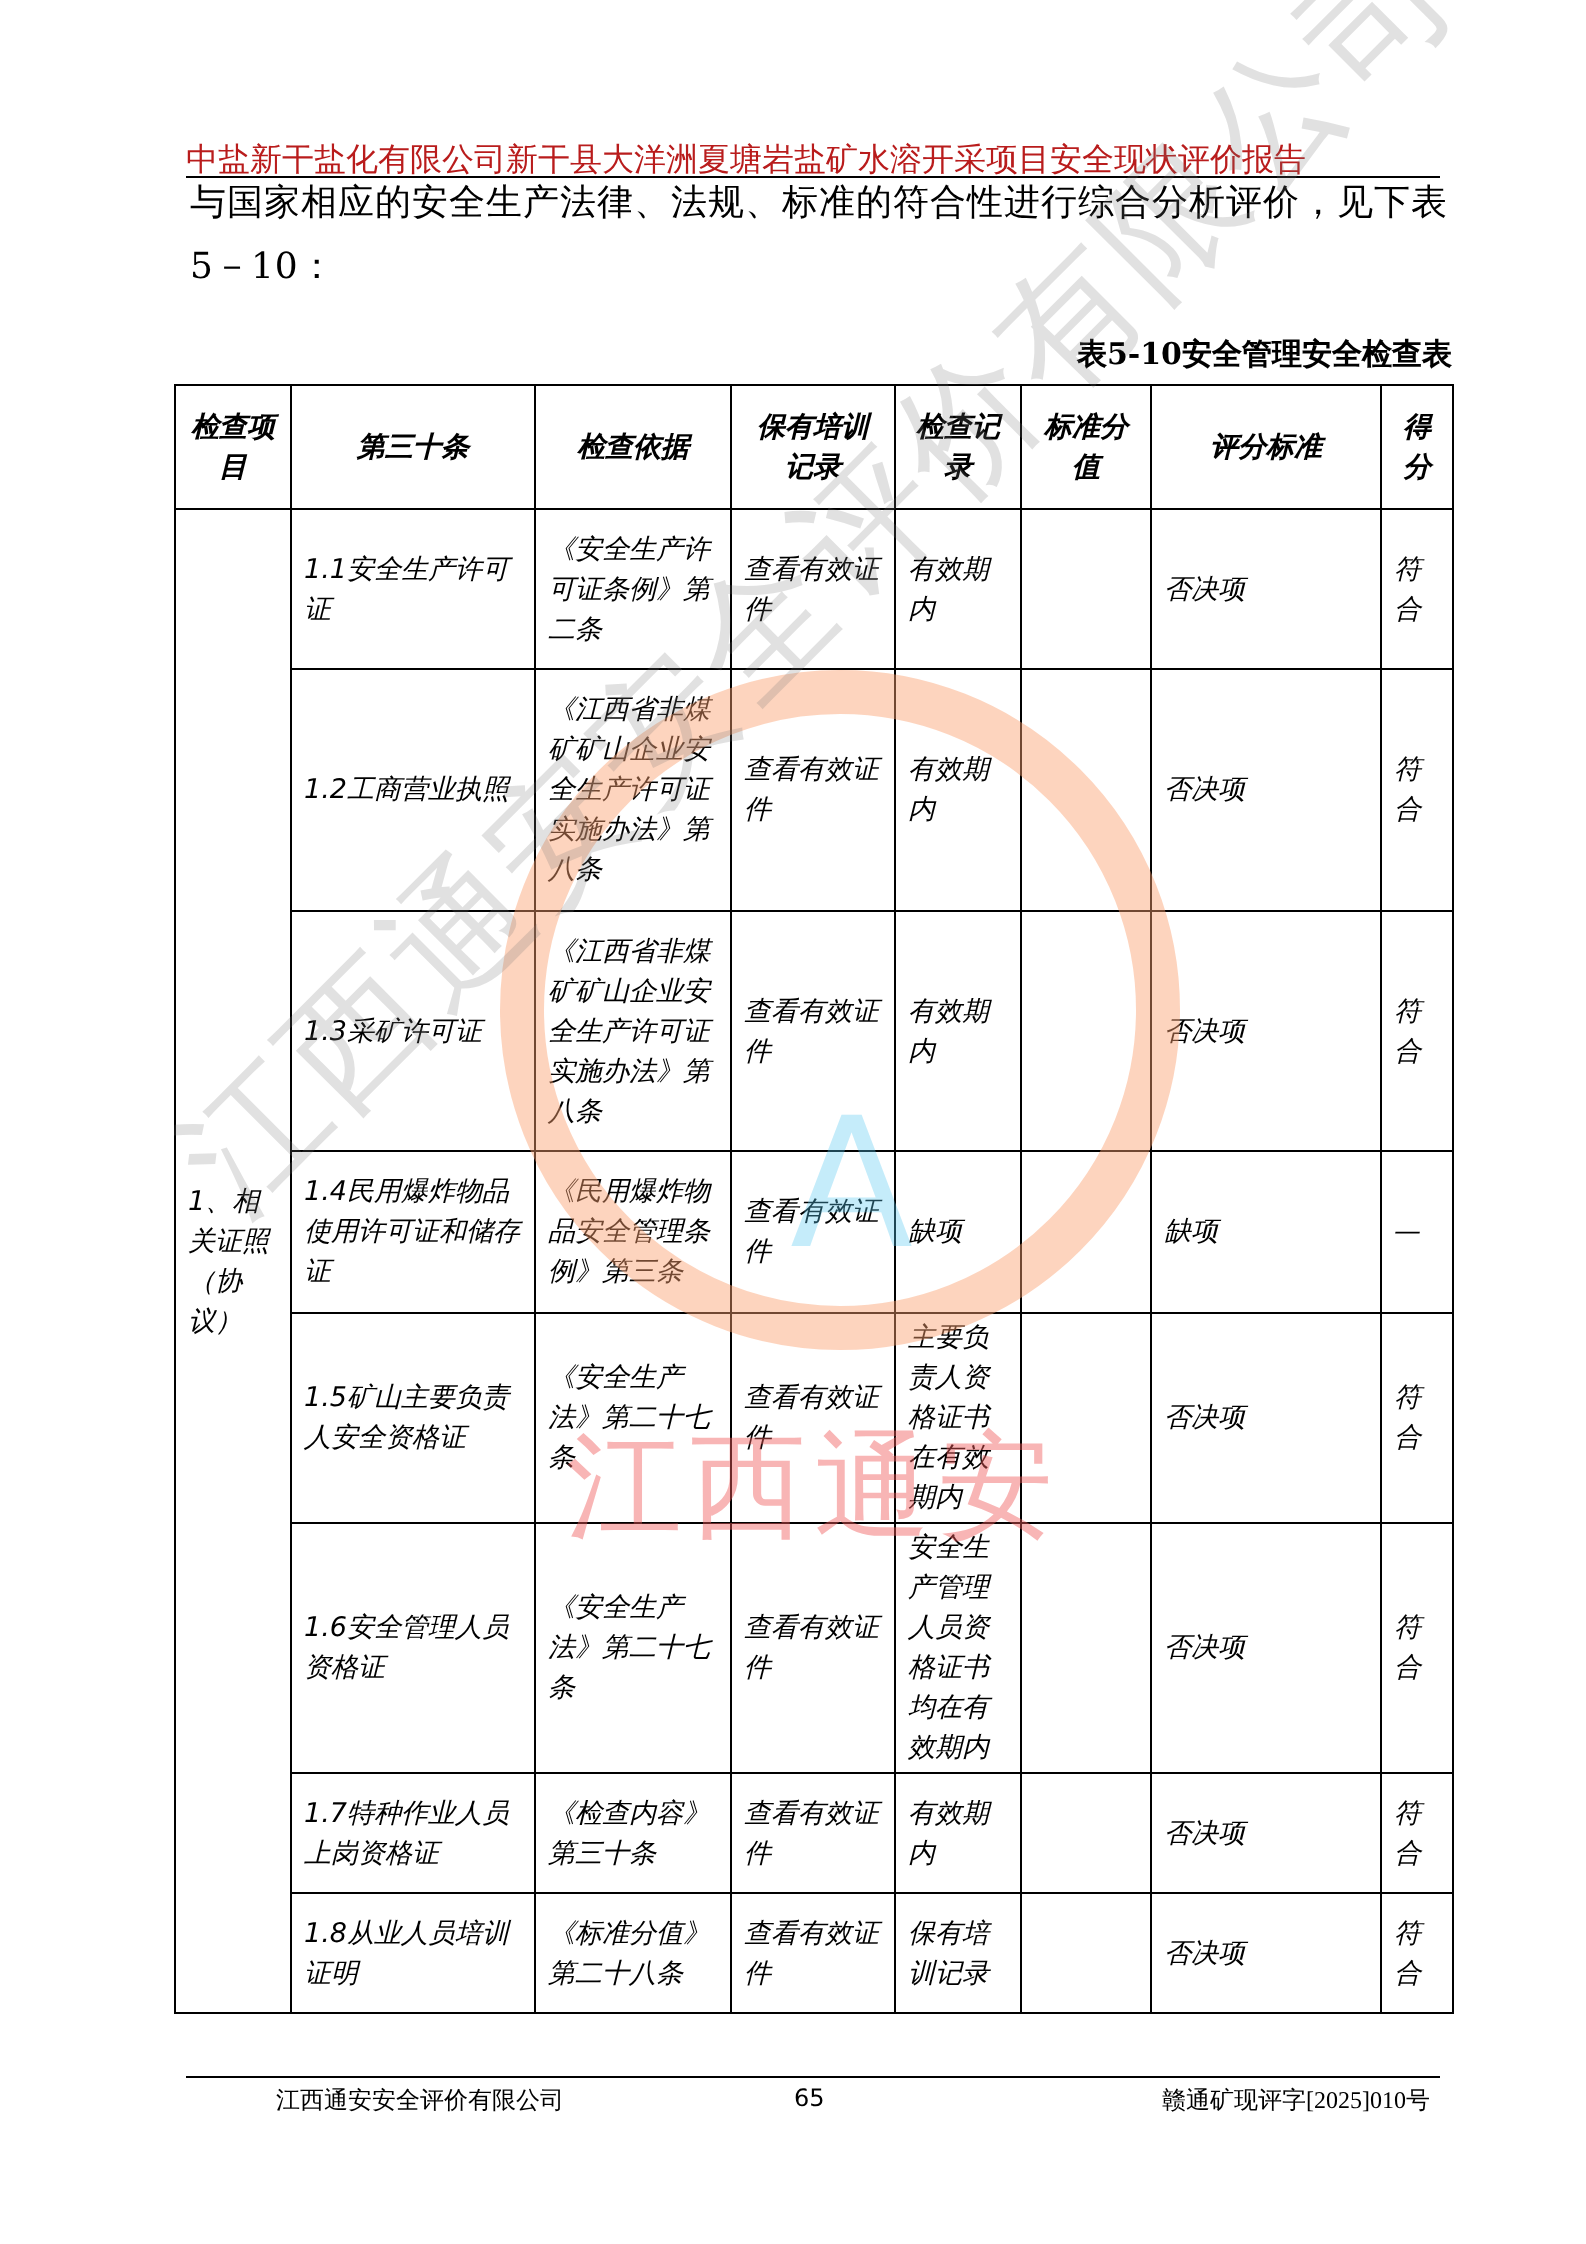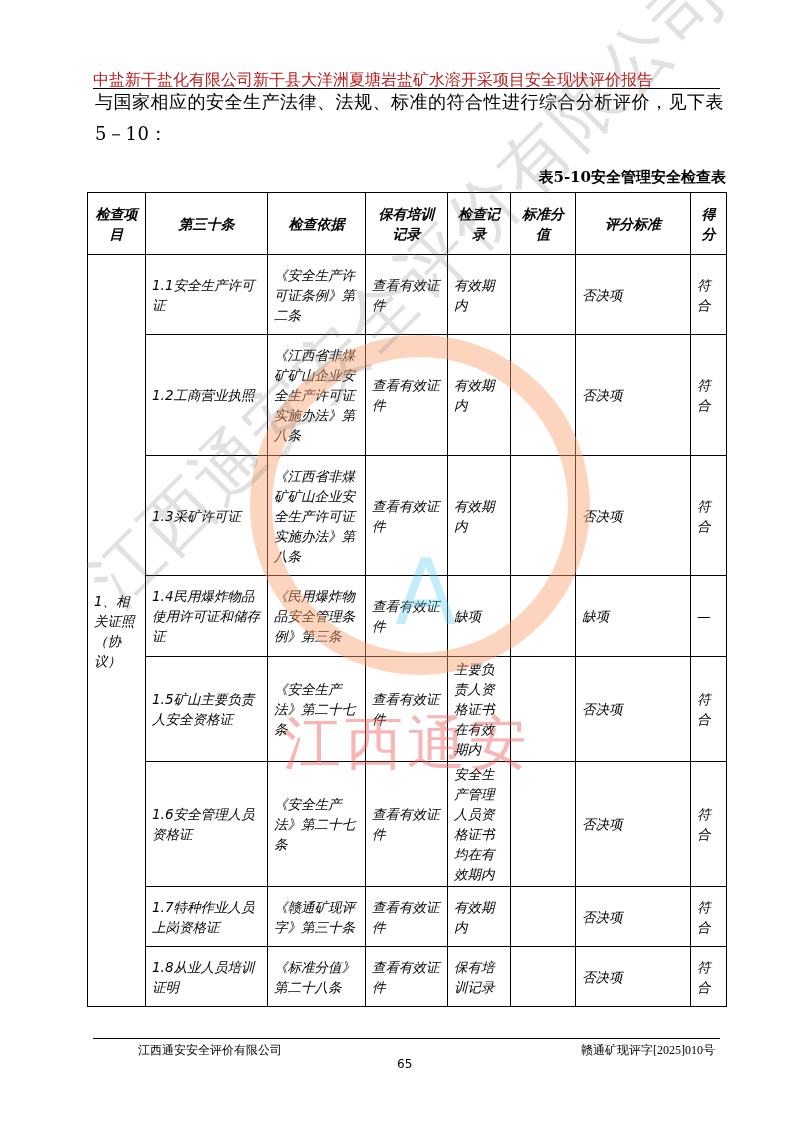--- a/index.html
+++ b/index.html
@@ -21,21 +21,21 @@
   .c-item { vertical-align: middle; }
   .watermark { position: absolute; pointer-events: none; z-index: 5; }
   .wm-circle { left: 250px; top: 335px; width: 340px; height: 340px; border-radius: 50%;
                border: 22px solid rgba(250,160,110,0.45); box-sizing: border-box; }
   .wm-red { left: 283px; top: 705px; font-size: 58px; color: rgba(240,90,90,0.45); letter-spacing: 4px; }
   .wm-blue { left: 395px; top: 540px; font-size: 90px; color: rgba(90,200,240,0.35); font-family: "DejaVu Sans", sans-serif; }
   .wm-diag { left: 70px; top: 560px; font-size: 70px; color: rgba(120,120,120,0.22); transform: rotate(-45deg);
              transform-origin: left top; white-space: nowrap; letter-spacing: 2px; }
   .footer-rule { position: absolute; left: 93px; top: 1038px; width: 627px; border-top: 1.5px solid #000; }
   .footer-left { position: absolute; left: 138px; top: 1042px; font-size: 12px; }
-  .footer-center { position: absolute; left: 397px; top: 1042px; font-size: 12px; margin-top: 15px; }
+  .footer-center { position: absolute; left: 397px; top: 1042px; font-size: 12px; }
   .footer-right { position: absolute; right: 78px; top: 1042px; font-size: 12px; font-family: Liberation Serif, serif; }
 </style>
 </head>
 <body>
 
 <div class="running-header">中盐新干盐化有限公司新干县大洋洲夏塘岩盐矿水溶开采项目安全现状评价报告</div>
 <div class="header-rule"></div>
 
 <div class="intro">与国家相应的安全生产法律、法规、标准的符合性进行综合分析评价，见下表5－10：</div>
 
@@ -115,21 +115,21 @@
       <td>1.6安全管理人员资格证</td>
       <td>《安全生产法》第二十七条</td>
       <td>查看有效证件</td>
       <td>安全生产管理人员资格证书均在有效期内</td>
       <td></td>
       <td>否决项</td>
       <td class="c-score">符合</td>
     </tr>
     <tr style="height:60px">
       <td>1.7特种作业人员上岗资格证</td>
-      <td>《赣通矿现评字》第三十条</td>
+      <td>《检查内容》第三十条</td>
       <td>查看有效证件</td>
       <td>有效期内</td>
       <td></td>
       <td>否决项</td>
       <td class="c-score">符合</td>
     </tr>
     <tr style="height:60px">
       <td>1.8从业人员培训证明</td>
       <td>《标准分值》第二十八条</td>
       <td>查看有效证件</td>

